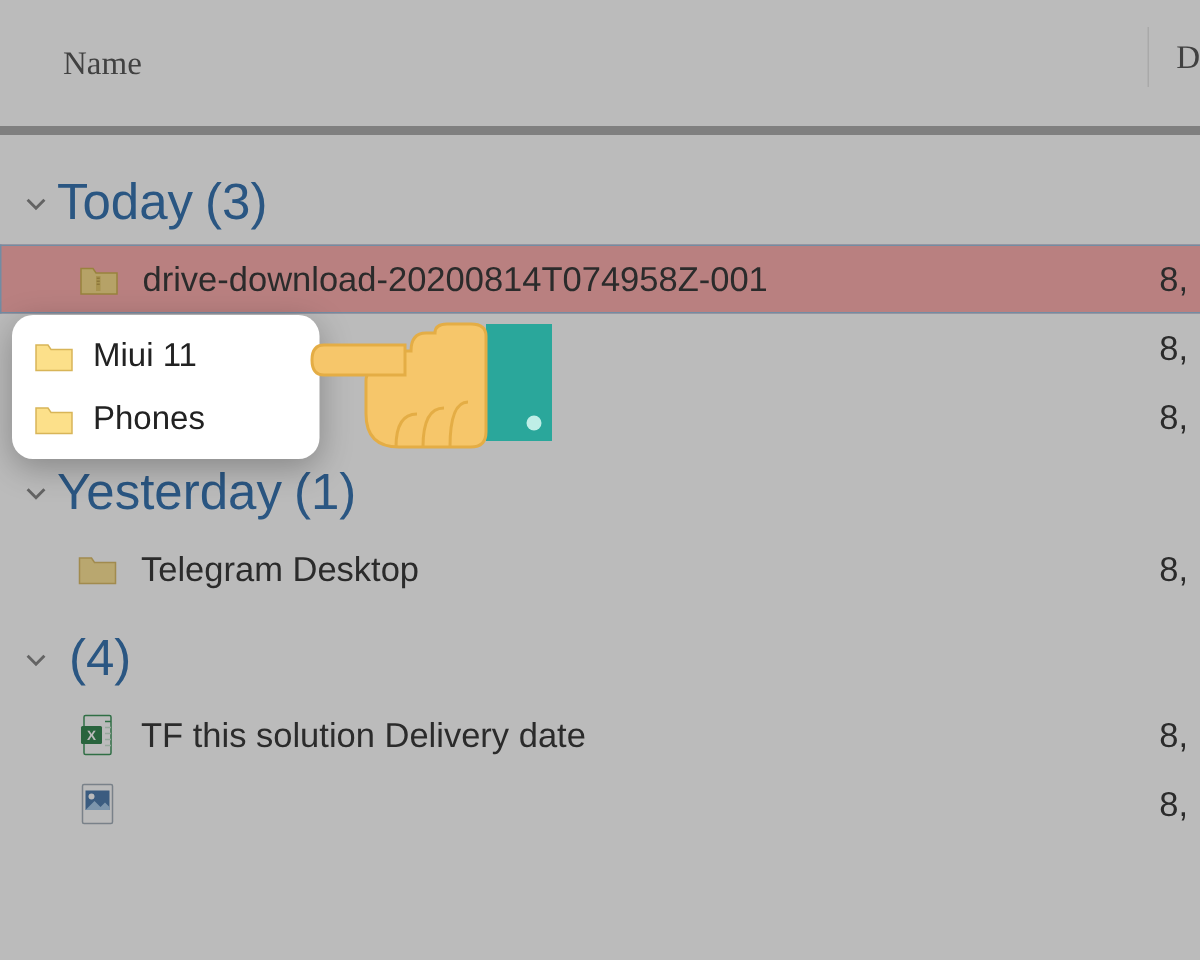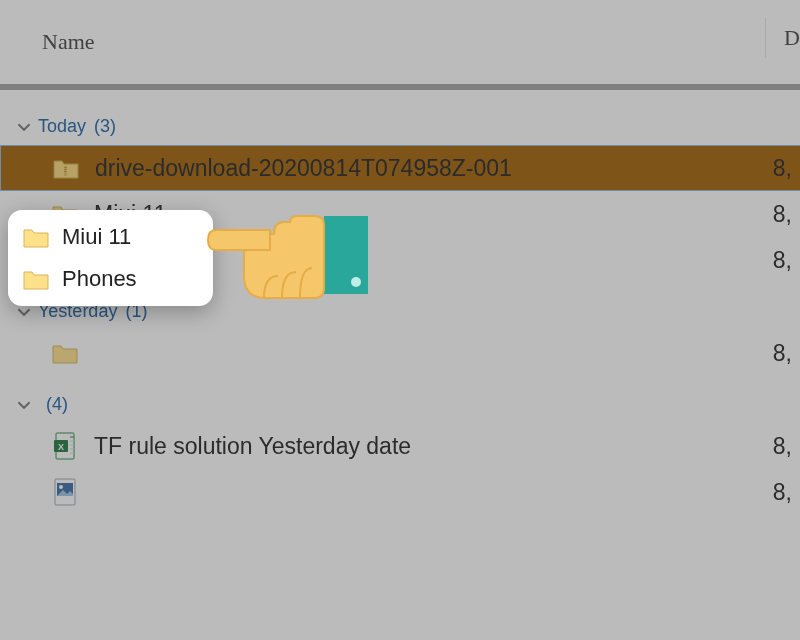--- a/index.html
+++ b/index.html
@@ -41,42 +41,42 @@
     padding-left: 18px;
     border-left: 1px solid #e3e3e3;
     height: 40px;
     line-height: 40px;
   }
   .list { padding-top: 18px; }
   .group-header {
     display: flex;
     align-items: center;
     padding: 8px 0 8px 14px;
-    font-size: 18px;
+    font-size: 34px;
     color: #2165a8;
     font-weight: 400;
     cursor: default;
   }
   .chevron {
     width: 20px; height: 20px;
     display: inline-flex; align-items: center; justify-content: center;
     margin-right: 4px;
   }
   .chevron svg { display: block; }
   .row {
     display: flex;
     align-items: center;
     height: 46px;
     font-size: 23px;
     color: #232323;
     padding-left: 50px;
     position: relative;
   }
   .row.selected {
-    background: #a16207;
+    background: #fca5a5;
     border: 1px solid #8fb7db;
     border-right: none;
     justify-content: space-between;
   }
   .row .icon { width: 30px; margin-right: 14px; display: inline-flex; align-items: center; justify-content: center;}
   .row .label { flex: 1; white-space: nowrap; overflow: hidden; }
   .row .datecol {
     position: absolute; right: 8px; top: 0; bottom: 0;
     display: flex; align-items: center;
     font-size: 23px; color: #232323;
@@ -163,36 +163,37 @@
   <div class="row">
     <span class="icon">
       <svg class="folder-svg" viewBox="0 0 26 22">
           <path d="M1 4 L9 4 L11 7 L25 7 L25 21 L1 21 Z" fill="#fce08a" stroke="#d8b558"></path>
         </svg>
     </span>
     <span class="label">Phones</span>
     <span class="datecol">8,</span>
   </div>
 
-  <div class="group-header" style="margin-top:10px">
+  <div class="group-header" style="">
     <span class="chevron">
       <svg width="14" height="14" viewBox="0 0 10 10">
           <path d="M1 3 L5 7 L9 3" fill="none" stroke="#7a7a7a" stroke-width="1.4"></path>
         </svg>
     </span>
     <span>Yesterday</span>
     <span style="margin-left:8px">(1)</span>
   </div>
 
   <div class="row">
     <span class="icon">
       <svg class="folder-svg" viewBox="0 0 26 22">
           <path d="M1 4 L9 4 L11 7 L25 7 L25 21 L1 21 Z" fill="#fce08a" stroke="#d8b558"></path>
         </svg>
     </span>
+    <span class="label">Telegram Desktop</span>
     <span class="datecol">8,</span>
   </div>
 
   <div class="group-header" style="margin-top:10px">
     <span class="chevron">
       <svg width="14" height="14" viewBox="0 0 10 10">
           <path d="M1 3 L5 7 L9 3" fill="none" stroke="#7a7a7a" stroke-width="1.4"></path>
         </svg>
     </span>
     <span style="margin-left:8px">(4)</span>
@@ -204,21 +205,21 @@
           <rect x="3" y="1" width="18" height="26" rx="1" fill="#fff" stroke="#2a8a4a"></rect>
           <rect x="1" y="8" width="14" height="12" rx="1" fill="#1f7a3e"></rect>
           <text x="8" y="17.5" font-size="9" font-family="Arial" fill="#fff" text-anchor="middle" font-weight="bold">X</text>
           <line x1="17" y1="5" x2="21" y2="5" stroke="#2a8a4a"></line>
           <line x1="17" y1="9" x2="21" y2="9" stroke="#c7e3cf"></line>
           <line x1="17" y1="13" x2="21" y2="13" stroke="#c7e3cf"></line>
           <line x1="17" y1="17" x2="21" y2="17" stroke="#c7e3cf"></line>
           <line x1="17" y1="21" x2="21" y2="21" stroke="#c7e3cf"></line>
         </svg>
     </span>
-    <span class="label">TF rule solution Yesterday date</span>
+    <span class="label">TF this solution Delivery date</span>
     <span class="datecol">8,</span>
   </div>
 
   <div class="row">
     <span class="icon">
       <svg class="img-svg" viewBox="0 0 24 28">
           <rect x="2" y="1" width="20" height="26" rx="1" fill="#fff" stroke="#9aa6b2"></rect>
           <rect x="4" y="5" width="16" height="13" fill="#3b6ea5"></rect>
           <circle cx="8" cy="9" r="2" fill="#fff"></circle>
           <path d="M4 18 L10 12 L14 16 L17 13 L20 16 L20 18 Z" fill="#9fc5e8"></path>

